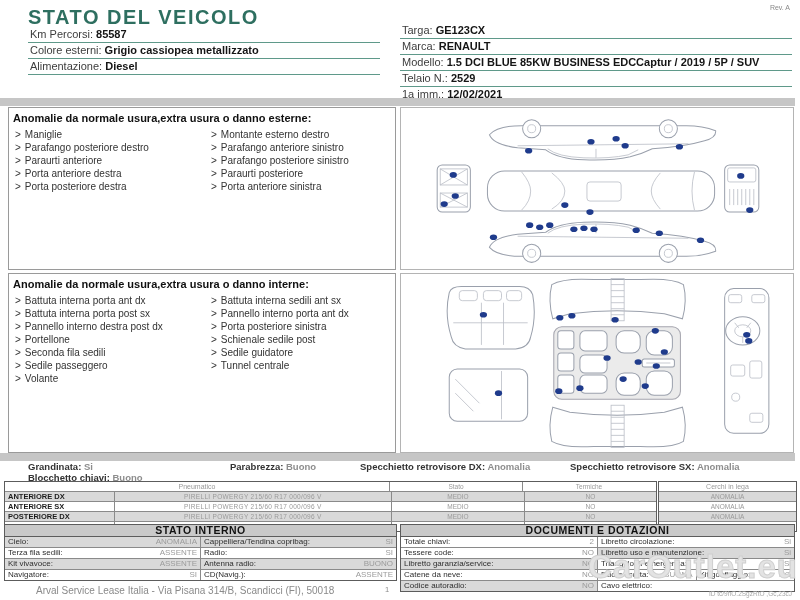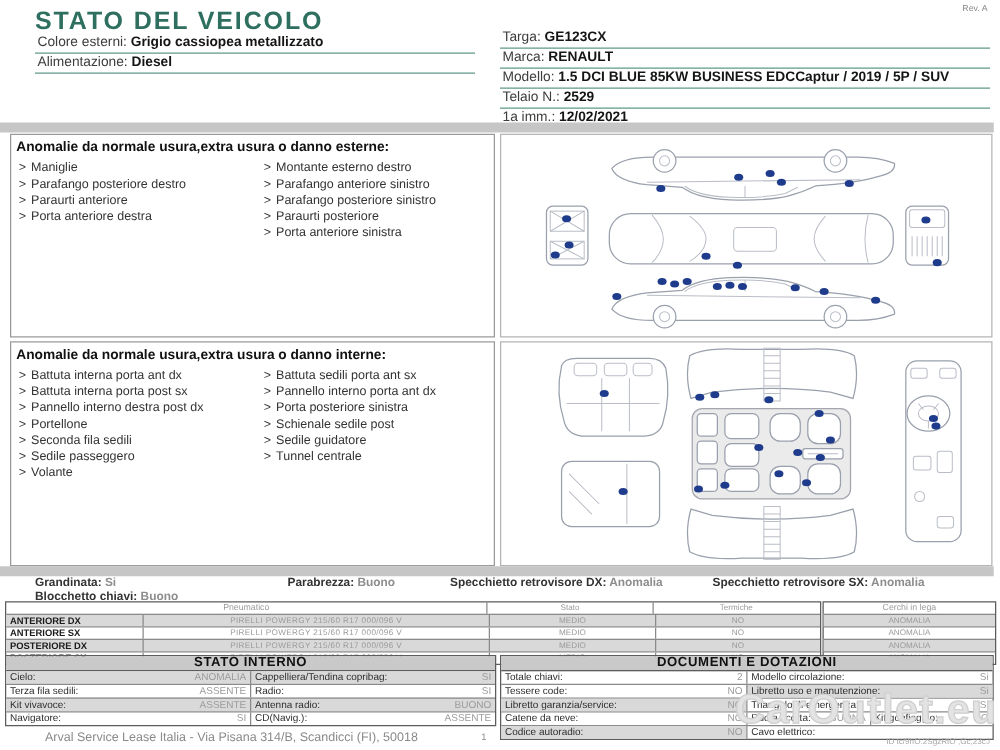--- a/index.html
+++ b/index.html
@@ -74,20 +74,21 @@
   svg .wht{fill:#fff;stroke:#9aa0ac;stroke-width:1;}
 </style>
 </head>
 <body>
 
 <div class="page">
   <div class="title">STATO DEL VEICOLO</div>
   <div class="rev">Rev. A</div>
 
   <div class="hdr hdr-left" id="hdrLeft">
+      <div class="hrow"><span class="lbl">Km Percorsi: </span><b class="val">85587</b></div>
       <div class="hrow"><span class="lbl">Colore esterni: </span><b class="val">Grigio cassiopea metallizzato</b></div>
       <div class="hrow"><span class="lbl">Alimentazione: </span><b class="val">Diesel</b></div>
     </div>
   <div class="hdr hdr-right" id="hdrRight">
       <div class="hrow"><span class="lbl">Targa: </span><b class="val">GE123CX</b></div>
       <div class="hrow"><span class="lbl">Marca: </span><b class="val">RENAULT</b></div>
       <div class="hrow"><span class="lbl">Modello: </span><b class="val">1.5 DCI BLUE 85KW BUSINESS EDCCaptur / 2019 / 5P / SUV</b></div>
       <div class="hrow"><span class="lbl">Telaio N.: </span><b class="val">2529</b></div>
       <div class="hrow"><span class="lbl">1a imm.: </span><b class="val">12/02/2021</b></div>
     </div>
@@ -95,20 +96,21 @@
   <div class="band band1"></div>
 
   <div class="box box-ext-anom">
     <div class="box-title">Anomalie da normale usura,extra usura o danno esterne:</div>
     <div class="cols">
         <ul id="extCol1">
           <li><span class="arr">&gt;</span><span>Maniglie</span></li>
           <li><span class="arr">&gt;</span><span>Parafango posteriore destro</span></li>
           <li><span class="arr">&gt;</span><span>Paraurti anteriore</span></li>
           <li><span class="arr">&gt;</span><span>Porta anteriore destra</span></li>
+          <li><span class="arr">&gt;</span><span>Porta posteriore destra</span></li>
         </ul>
         <ul id="extCol2">
           <li><span class="arr">&gt;</span><span>Montante esterno destro</span></li>
           <li><span class="arr">&gt;</span><span>Parafango anteriore sinistro</span></li>
           <li><span class="arr">&gt;</span><span>Parafango posteriore sinistro</span></li>
           <li><span class="arr">&gt;</span><span>Paraurti posteriore</span></li>
           <li><span class="arr">&gt;</span><span>Porta anteriore sinistra</span></li>
         </ul>
       </div>
   </div>
@@ -119,21 +121,21 @@
         <ul id="intCol1">
           <li><span class="arr">&gt;</span><span>Battuta interna porta ant dx</span></li>
           <li><span class="arr">&gt;</span><span>Battuta interna porta post sx</span></li>
           <li><span class="arr">&gt;</span><span>Pannello interno destra post dx</span></li>
           <li><span class="arr">&gt;</span><span>Portellone</span></li>
           <li><span class="arr">&gt;</span><span>Seconda fila sedili</span></li>
           <li><span class="arr">&gt;</span><span>Sedile passeggero</span></li>
           <li><span class="arr">&gt;</span><span>Volante</span></li>
         </ul>
         <ul id="intCol2">
-          <li><span class="arr">&gt;</span><span>Battuta sedili porta ant sx</span></li>
+          <li><span class="arr">&gt;</span><span>Battuta interna sedili ant sx</span></li>
           <li><span class="arr">&gt;</span><span>Pannello interno porta ant dx</span></li>
           <li><span class="arr">&gt;</span><span>Porta posteriore sinistra</span></li>
           <li><span class="arr">&gt;</span><span>Schienale sedile post</span></li>
           <li><span class="arr">&gt;</span><span>Sedile guidatore</span></li>
           <li><span class="arr">&gt;</span><span>Tunnel centrale</span></li>
         </ul>
       </div>
   </div>
 
   <div class="box box-ext-diag">
@@ -369,21 +371,21 @@
     </div>
   <div class="btable bt-right" id="docTable">
     <div class="bt-head">DOCUMENTI E DOTAZIONI</div>
   <div class="brow">
         <div class="bhalf">
           <div class="blbl">Totale chiavi:</div>
           <div class="bval">2</div>
         </div>
         <div class="bhalf">
           <div class="bpair">
-            <div class="blbl">Modello circolazione:</div>
+            <div class="blbl">Libretto circolazione:</div>
             <div class="bval">Si</div>
           </div>
         </div>
       </div>
       <div class="brow">
         <div class="bhalf">
           <div class="blbl">Tessere code:</div>
           <div class="bval">NO</div>
         </div>
         <div class="bhalf gray">

